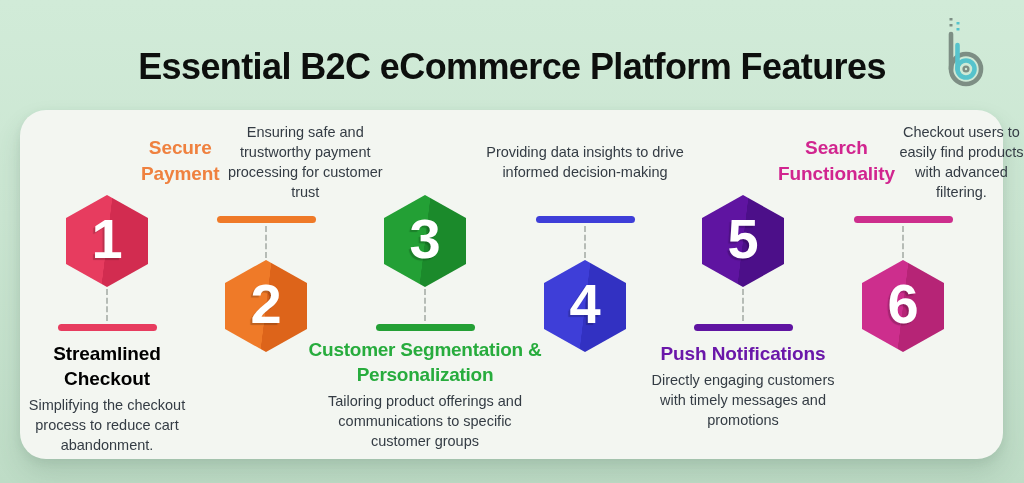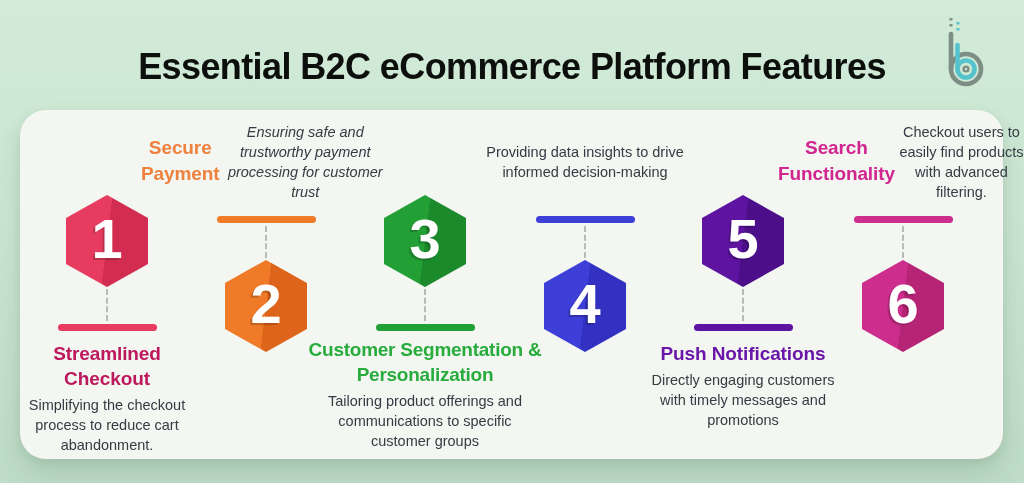--- a/index.html
+++ b/index.html
@@ -65,21 +65,21 @@
     height: 101px; margin-bottom: 5px;
     display: flex; flex-direction: row; justify-content: flex-end; align-items: center;
   }
   .down .connector { margin-top: 3px; margin-bottom: 2px; }
   .down .desc { margin-bottom: 2px; }
   
   .f1 .title { max-width: 150px; }
   .f3 .title { max-width: 238px; letter-spacing: -0.25px; }
   .f6 .title { max-width: 160px; }
   .f1 .desc { max-width: 177px; }
-  .f2 .desc { max-width: 258px; font-style: italic; }
+  .f2 .desc { max-width: 258px; }
   .f3 .desc { max-width: 198px; }
   .f4 .desc { max-width: 222px; }
   .f5 .desc { max-width: 202px; }
   .f6 .desc { max-width: 232px; }
 </style>
 </head>
 <body>
 
 <div class="page">
 
@@ -99,21 +99,21 @@
   </div>
 
   <main class="card">
 
     <section class="item up f1">
       <div class="hex" style="--c1: #E73C5F; --c2: #D22C50;">
         <span class="num">1</span>
       </div>
       <div class="connector"></div>
       <div class="bar" style="background: rgb(231, 60, 95);"></div>
-      <h2 class="title" style="color: #be185d;">Streamlined Checkout</h2>
+      <h2 class="title" style="color: #000000;">Streamlined Checkout</h2>
       <p class="desc">Simplifying the checkout process to reduce cart abandonment.</p>
     </section>
 
     <section class="item down f2">
       <div class="textblock">
         <h2 class="title" style="color: rgb(239, 129, 63);">Secure Payment</h2>
         <p class="desc">Ensuring safe and trustworthy payment processing for customer trust</p>
       </div>
       <div class="bar" style="background: rgb(239, 122, 40);"></div>
       <div class="connector"></div>

